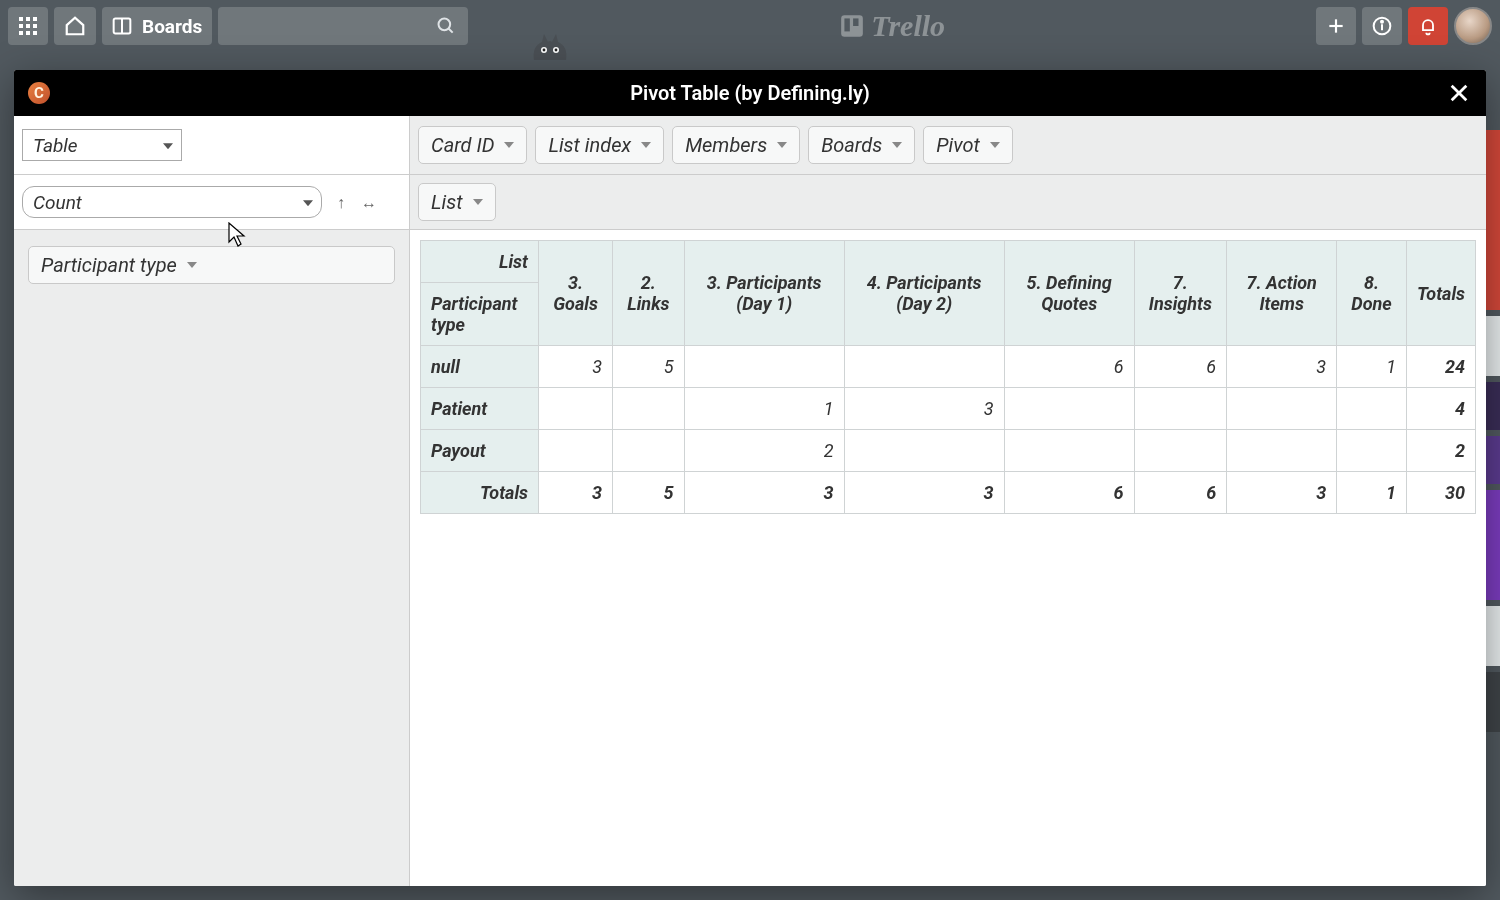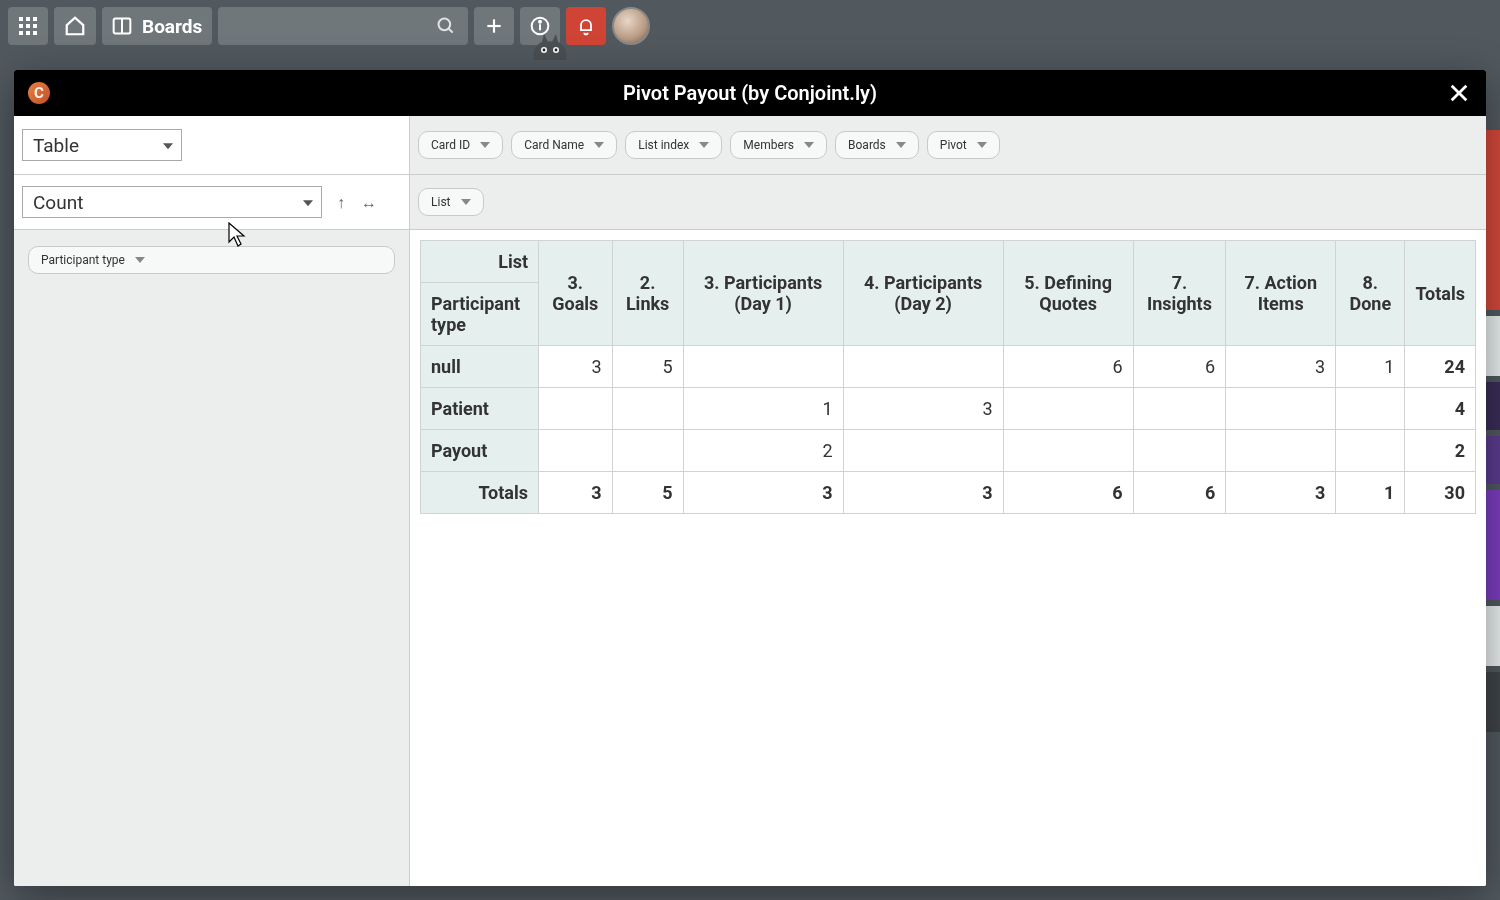--- a/index.html
+++ b/index.html
@@ -90,21 +90,21 @@
   font-size:15px; font-weight:bold; color:#fff3e0;
   display:flex;align-items:center;justify-content:center;
 }
 .modal-close {
   position:absolute; right:12px; top:50%; transform:translateY(-50%);
   width:30px;height:30px; cursor:pointer;
   display:flex;align-items:center;justify-content:center;
 }
 
 
-.modal-body { flex:1; display:flex; overflow:hidden; }
+.modal-body { flex:1; display:flex; overflow:hidden;font-style:italic; }
 .left-col { width:396px; border-right:1px solid #ccc; display:flex; flex-direction:column; }
 .right-col { flex:1; display:flex; flex-direction:column; }
 
 
 .row1 { height:59px; border-bottom:1px solid #ccc; display:flex;align-items:center; padding:0 8px; background:#eceded; gap:8px;}
 .left-col .row1 { background:#fff; }
 .row2 { height:55px; border-bottom:1px solid #ccc; display:flex;align-items:center; padding:0 8px; background:#eceded; gap:10px;}
 .left-col .row2 { background:#fff; }
 .row3 { flex:1; background:#eceded; padding:14px; }
 .left-col .row3 { padding-top:16px; }
@@ -123,32 +123,32 @@
   cursor:pointer;
 }
 .sel::after {
   content:"";
   position:absolute; right:8px; top:50%; transform:translateY(-30%);
   border-left:5px solid transparent;
   border-right:5px solid transparent;
   border-top:6px solid #555;
 }
 .sel.wide { width:160px; }
-.sel.wider { width:300px; }
+.sel.wider { width:300px;border-radius:12px; }
 
 .sort-icon { width:18px; color:#666; text-align:center; font-size:16px; cursor:pointer;}
 
 
 .pill {
   border:1px solid #c9c9c9;
   background:#f7f8f8;
-  border-radius:10px;
+  border-radius:5px;
   padding:6px 12px;
   display:flex;align-items:center;gap:10px;
-  font-size:12px;color:#333;
+  font-size:20px;color:#333;
   cursor:grab;
 }
 .pill .tri {
   width:0;height:0;
   border-left:5px solid transparent;
   border-right:5px solid transparent;
   border-top:6px solid #888;
 }
 
 
@@ -223,20 +223,28 @@
         <line x1="12" y1="3" x2="12" y2="21"></line>
       </svg>
     <span>Boards</span>
   </div>
   <div class="hdr-search">
     <svg width="20" height="20" viewBox="0 0 24 24" fill="none" stroke="#dfe3e6" stroke-width="2.4">
         <circle cx="10" cy="10" r="7"></circle>
         <line x1="20" y1="20" x2="15" y2="15"></line>
       </svg>
   </div>
+  <div class="hdr-center">
+    <svg width="26" height="26" viewBox="0 0 24 24" fill="rgba(255,255,255,0.35)">
+        <rect x="2" y="2" width="20" height="20" rx="3"></rect>
+        <rect x="5" y="5" width="5" height="12" fill="#51595f"></rect>
+        <rect x="13" y="5" width="5" height="7" fill="#51595f"></rect>
+      </svg>
+    <span style="font-family:'Brush Script MT',cursive;font-size:30px;">Trello</span>
+  </div>
   <div class="hdr-right">
     <div class="hdr-btn">
       <svg width="20" height="20" viewBox="0 0 24 24" stroke="#fff" stroke-width="2.6">
           <line x1="12" y1="4" x2="12" y2="20"></line>
           <line x1="4" y1="12" x2="20" y2="12"></line>
         </svg>
     </div>
     <div class="hdr-btn">
       <svg width="20" height="20" viewBox="0 0 24 24" fill="none" stroke="#fff" stroke-width="2.4">
           <circle cx="12" cy="12" r="10"></circle>
@@ -270,21 +278,21 @@
   <div class="bg-card" style="height:48px;background:#3a2d57;"></div>
   <div class="bg-card" style="height:48px;background:#5b3b8f;"></div>
   <div class="bg-card" style="height:110px;background:#7c3cbf;"></div>
   <div class="bg-card" style="height:60px;background:#e8edee;"></div>
   <div class="bg-card" style="height:60px;background:#3f4448;"></div>
 </div>
 
 <div class="modal">
   <div class="modal-header">
     <div class="c-icon">C</div>
-    <span>Pivot Payout (by Conjoint.ly)</span>
+    <span>Pivot Table (by Defining.ly)</span>
     <div class="modal-close">
       <svg width="22" height="22" viewBox="0 0 24 24" stroke="#fff" stroke-width="3">
           <line x1="4" y1="4" x2="20" y2="20"></line>
           <line x1="20" y1="4" x2="4" y2="20"></line>
         </svg>
     </div>
   </div>
 
   <div class="modal-body">
 
@@ -306,24 +314,20 @@
           <span>Participant type</span>
           <span class="tri"></span>
         </div>
       </div>
     </div>
 
     <div class="right-col">
       <div class="row1">
         <div class="pill">
             <span>Card ID</span>
-            <span class="tri"></span>
-          </div>
-        <div class="pill">
-            <span>Card Name</span>
             <span class="tri"></span>
           </div>
         <div class="pill">
             <span>List index</span>
             <span class="tri"></span>
           </div>
         <div class="pill">
             <span>Members</span>
             <span class="tri"></span>
           </div>

